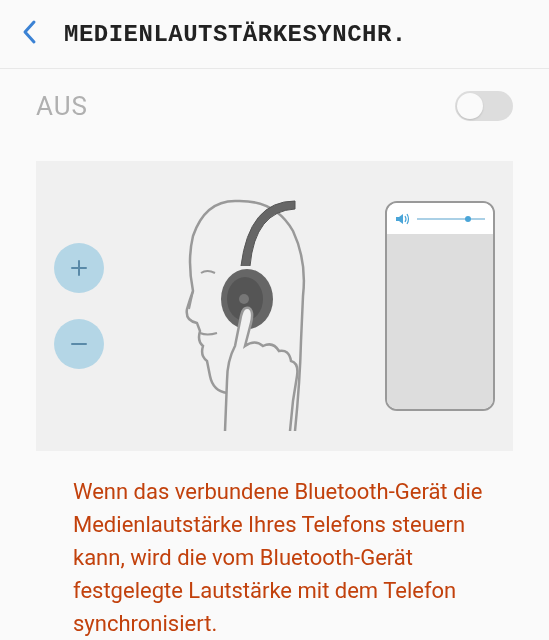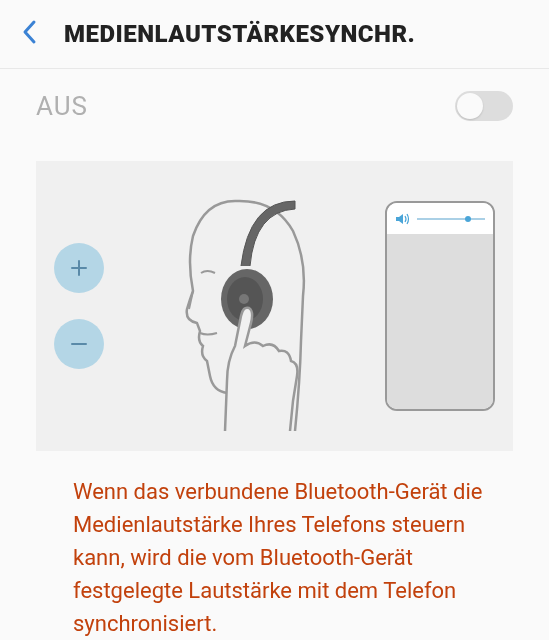--- a/index.html
+++ b/index.html
@@ -19,20 +19,21 @@
     }
     .back-icon {
       margin-right: 26px;
       cursor: pointer;
     }
     .title {
       font-size: 24px;
       font-weight: 900;
       letter-spacing: 0.5px;
       color: #222;
+      font-family: Liberation Mono, monospace;
     }
     .toggle-row {
       display: flex;
       align-items: flex-start;
       justify-content: space-between;
       padding: 22px 36px;
       background: #fafafa;
     }
     .toggle-label {
       font-size: 26px;

